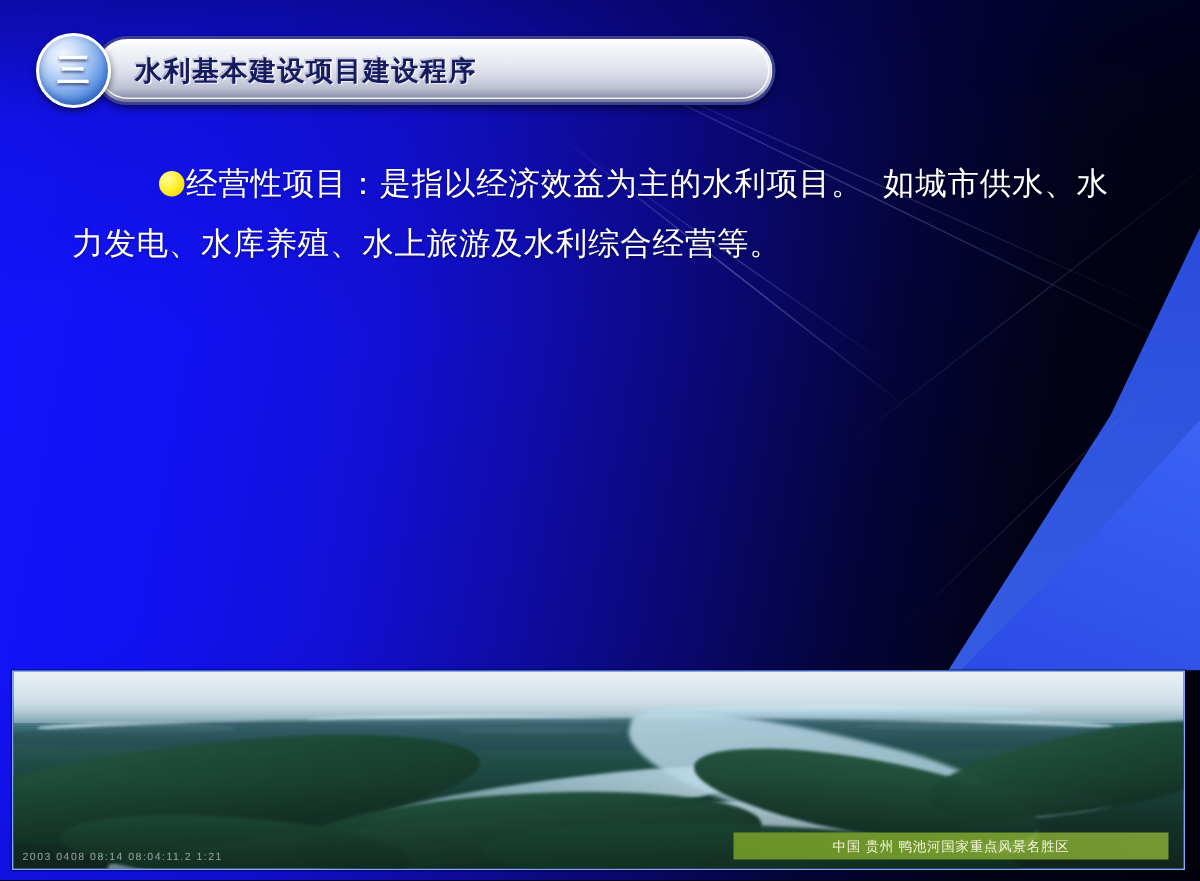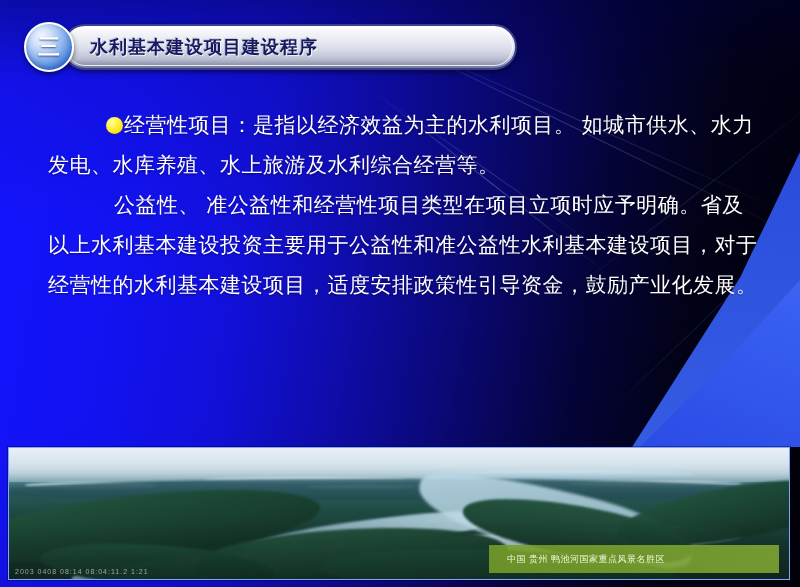--- a/index.html
+++ b/index.html
@@ -152,20 +152,21 @@
     width: 712px;
   }
   .para {
     color: #ffffff;
     font-size: 21px;
     line-height: 40px;
     text-indent: 58px;
     margin: 0 0 0 0;
     text-shadow: 0 1px 2px rgba(0,0,0,0.45);
     letter-spacing: 0.5px;
+    font-family: Liberation Mono, monospace;
   }
   .para.p2 { text-indent: 66px; }
   .bullet {
     display: inline-block;
     width: 17px;
     height: 17px;
     border-radius: 50%;
     background: radial-gradient(circle at 35% 30%, #ffff9a, #ffeb1f 55%, #e8cf00 100%);
     vertical-align: -2px;
     margin-right: 1px;
@@ -280,27 +281,28 @@
   .ph-shade {
     position: absolute;
     inset: 0;
     background: linear-gradient(180deg, rgba(0,0,0,0) 55%, rgba(0,10,6,0.30) 100%);
   }
   
   .ph-caption {
     position: absolute;
     right: 10px;
     bottom: 6px;
-    height: 28px;
+    height: 18px;
     min-width: 290px;
     background: linear-gradient(90deg, rgba(118,158,40,0.88), rgba(138,176,54,0.82));
     display: flex;
     align-items: center;
-    padding: 0 18px;
-    box-sizing: border-box;
+    padding: 0 3px;
+    box-sizing: border-box;
+    justify-content: center;
   }
   .ph-caption-text {
     font-size: 9px;
     color: #fdfde8;
     white-space: nowrap;
     opacity: 0.92;
     letter-spacing: 0.5px;
     filter: blur(0.35px);
   }
   
@@ -336,21 +338,20 @@
       <div class="title-pill-inner"></div>
       <div class="title-text">水利基本建设项目建设程序</div>
     </div>
     <div class="badge">
       <span class="badge-text">三</span>
     </div>
   </div>
 
   <div class="body">
     <p class="para p1"><span class="bullet"></span><span>经营性项目：是指以经济效益为主的水利项目。  如城市供水、水力发电、水库养殖、水上旅游及水利综合经营等。</span></p>
-    <p class="para p2">公益性、 准公益性和经营性项目类型在项目立项时应予明确。省及以上水利基本建设投资主要用于公益性和准公益性水利基本建设项目，对于经营性的水利基本建设项目，适度安排政策性引导资金，鼓励产业化发展。</p>
   </div>
 
   <div class="photo-frame">
     <div class="photo">
       <div class="ph-haze"></div>
       <div class="ph-w w1"></div>
       <div class="ph-w w2"></div>
       <div class="ph-w w3"></div>
       <div class="ph-w w4"></div>
       <div class="ph-w w5"></div>

